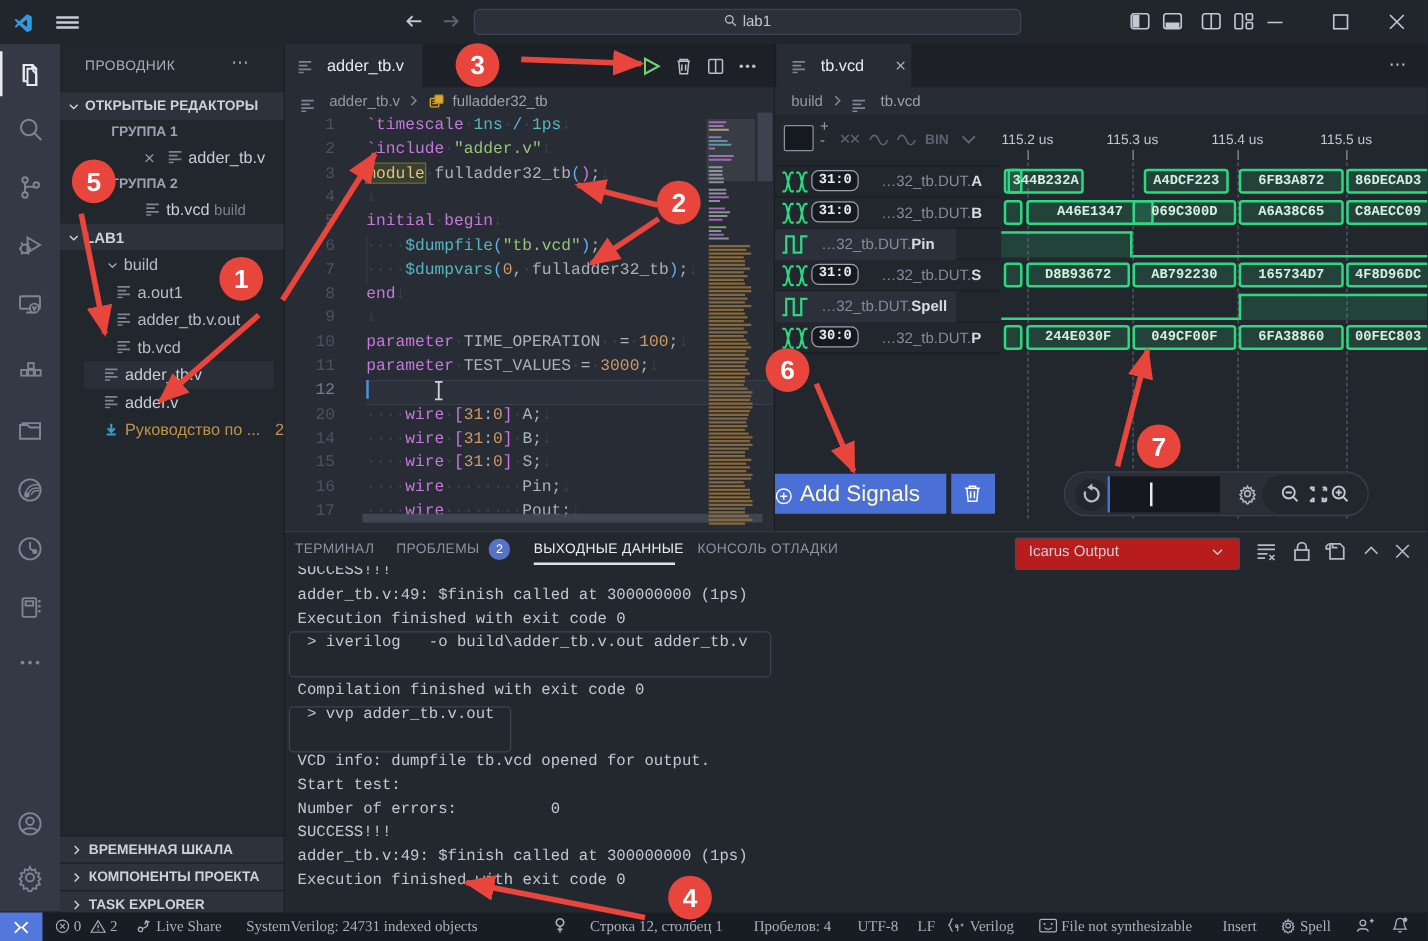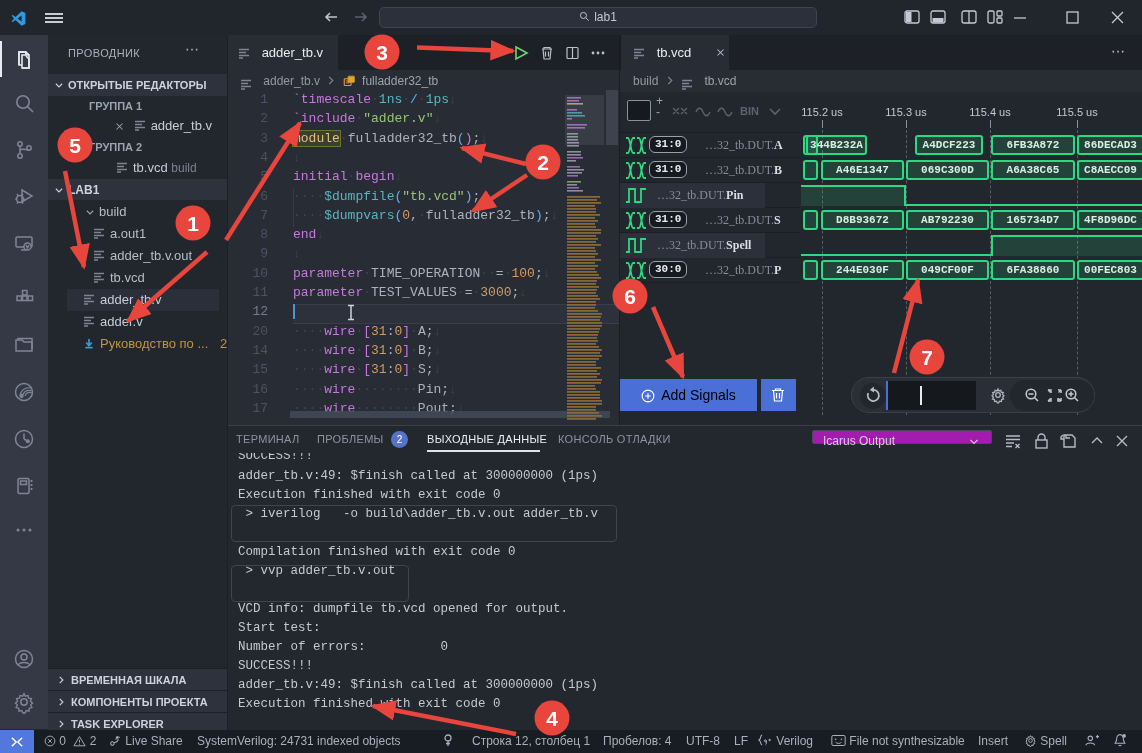--- a/index.html
+++ b/index.html
@@ -34,32 +34,32 @@
   #minimap { left:565px; top:95px; width:39px; height:330px; }
   #scrollbar1 { left:606px; top:90px; width:12px; height:55px; background:#4e5666; opacity:.55; }
 
   
   #tabbar2 { left:620px; top:35px; width:522px; height:35px; background:#1d2127; border-left:1px solid #181b20; }
   #tab2 { position:absolute; left:0; top:0; width:108px; height:35px; background:#282c34; color:#e8ebf0; font-size:13px; line-height:35px; }
   #breadcrumb2 { left:620px; top:70px; width:522px; height:22px; background:#282c34; color:#9199a6; font-size:12px; line-height:22px; }
   #wavebody { left:620px; top:92px; width:522px; height:333px; background:#22262d; overflow:hidden; }
   .wrow { position:absolute; left:0; width:522px; height:25px; }
   .sig-badge { position:absolute; top:3px; height:17px; border:1px solid #9aa1ad; border-radius:6px; background:#16191e; color:#e8ebf0; font-family:"Liberation Mono",monospace; font-size:11px; font-weight:bold; line-height:15px; padding:0 5px; }
-  .sig-name { position:absolute; top:0; height:25px; line-height:25px; font-family:Liberation Serif, serif; font-size:12px; color:#848d9c; white-space:pre; }
+  .sig-name { position:absolute; top:0; height:25px; line-height:25px; font-family:Liberation Sans, sans-serif; font-size:12px; color:#848d9c; white-space:pre; }
   .bus-seg { position:absolute; top:2px; height:20px; border:2px solid #2bd980; border-radius:3px; background:rgba(43,217,128,0.16); color:#d6efe0; font-family:"Liberation Mono",monospace; font-size:11px; font-weight:bold; text-align:center; line-height:17px; }
   .gridline { position:absolute; top:38px; width:0; height:285px; border-left:1px dashed #565d69; }
 
   
   #panel { left:228px; top:425px; width:914px; height:306px; background:#23272e; border-top:1px solid #3a3f4a; }
   .ptab { position:absolute; z-index:3; top:0; height:27px; line-height:27px; font-size:11px; color:#8b94a3; letter-spacing:.3px; }
   .tline { position:absolute; z-index:1; left:10px; font-family:"Liberation Mono",monospace; font-size:12.5px; color:#c3c9d3; white-space:pre; }
 
   
   #statusbar { left:0; top:730px; width:1142px; height:23px; background:#181c23; color:#a8b0be; font-size:12px; }
-  .sbi { position:absolute; top:0; height:23px; line-height:23px; white-space:nowrap; }
+  .sbi { position:absolute; top:0; height:23px; line-height:23px; white-space:nowrap;font-family:Liberation Serif, serif; }
 
   
   #ann { left:0; top:0; width:1142px; height:753px; pointer-events:none; z-index:50; }
 </style>
 </head>
 <body>
 <div id="page">
   <div class="abs" id="titlebar">
     <svg class="abs" style="left:11px;top:11px" width="15" height="15" viewBox="0 0 100 100">
       <path fill="#2f9ae0" d="M71 2 L30 40 L12 26 L4 30 L20 50 L4 70 L12 74 L30 60 L71 98 L96 86 L96 14 Z M71 30 V70 L44 50 Z"></path>
@@ -540,21 +540,21 @@
       </div>
     <div class="wrow" style="top:66px">
         <svg class="abs" style="left:5px;top:3px" width="22" height="19" viewBox="0 0 22 19">
           <g stroke="#2bd980" stroke-width="1.8" fill="none">
             <path d="M1 2 H3 C5 2 6 17 8 17 H10 M1 17 H3 C5 17 6 2 8 2 H10 M12 2 H14 C16 2 17 17 19 17 H21 M12 17 H14 C16 17 17 2 19 2 H21"></path>
           </g>
         </svg>
         <div class="sig-badge" style="left:29px">31:0</div>
         <div class="sig-name" style="left:85px">…32_tb.DUT.<span style="color:#d9dee6;font-weight:bold">B</span></div>
         <div class="bus-seg" style="left:183px;width:15px"></div>
-        <div class="bus-seg" style="left:201px;width:83px">A46E1347</div>
+        <div class="bus-seg" style="left:201px;width:102px">A46E1347</div>
         <div class="bus-seg" style="left:286px;width:83px">069C300D</div>
         <div class="bus-seg" style="left:371px;width:84px">A6A38C65</div>
         <div class="bus-seg" style="left:457px;width:67px">C8AECC09</div>
       </div>
     <div class="wrow" style="top:91px">
         <div class="abs" style="left:0;top:0;width:145px;height:25px;background:#2b303a"></div>
         <svg class="abs" style="left:5px;top:4px" width="22" height="17" viewBox="0 0 22 17">
           <path d="M1 15 H4 V2 H10 V15 H16 V2 H21" stroke="#2bd980" stroke-width="1.8" fill="none"></path>
         </svg>
         <div class="sig-name" style="left:37px">…32_tb.DUT.<span style="color:#d9dee6;font-weight:bold">Pin</span></div>
@@ -592,21 +592,21 @@
         </svg>
         <div class="sig-badge" style="left:29px">30:0</div>
         <div class="sig-name" style="left:85px">…32_tb.DUT.<span style="color:#d9dee6;font-weight:bold">P</span></div>
         <div class="bus-seg" style="left:183px;width:15px"></div>
         <div class="bus-seg" style="left:201px;width:83px">244E030F</div>
         <div class="bus-seg" style="left:286px;width:83px">049CF00F</div>
         <div class="bus-seg" style="left:371px;width:84px">6FA38860</div>
         <div class="bus-seg" style="left:457px;width:67px">00FEC803</div>
       </div>
     
-    <div class="abs" style="left:0;top:287px;width:137px;height:32px;background:#4a70d8;color:#000000;font-size:14px;text-align:center;line-height:32px">
+    <div class="abs" style="left:0;top:287px;width:137px;height:32px;background:#4a70d8;color:#fef9c3;font-size:18px;text-align:left;line-height:32px">
       <svg width="14" height="14" viewBox="0 0 16 16" style="vertical-align:-2.5px;margin-right:6px">
           <circle cx="8" cy="8" r="6.7" stroke="#fff" stroke-width="1.3" fill="none"></circle>
           <path d="M8 4.8 V11.2 M4.8 8 H11.2" stroke="#fff" stroke-width="1.3"></path>
         </svg>Add Signals</div>
     <div class="abs" style="left:141px;top:287px;width:35px;height:32px;background:#4a70d8">
       <svg width="14" height="15" viewBox="0 0 14 15" style="margin:8px 0 0 10px">
           <g stroke="#fff" stroke-width="1.2" fill="none">
             <path d="M1 3.5 H13 M4.5 3.5 V2 H9.5 V3.5 M2.5 3.5 L3.5 14 H10.5 L11.5 3.5 M5.5 6 V11.5 M8.5 6 V11.5"></path>
           </g>
         </svg>
@@ -639,21 +639,21 @@
     </div>
   </div>
   <div class="abs" id="panel">
     <div style="position:absolute;left:0;top:0;width:914px;height:27px;background:#23272e;z-index:2"></div>
     <div class="ptab" style="left:8px">ТЕРМИНАЛ</div>
     <div class="ptab" style="left:89px">ПРОБЛЕМЫ</div>
     <div class="abs" style="z-index:3;left:163px;top:5px;width:17px;height:17px;border-radius:9px;background:#5673c8;color:#fff;font-size:10px;text-align:center;line-height:17px">2</div>
     <div class="ptab" style="left:199px;color:#eceef2">ВЫХОДНЫЕ ДАННЫЕ</div>
     <div class="abs" style="z-index:3;left:199px;top:24px;width:113px;height:1.5px;background:#dfe3e9"></div>
     <div class="ptab" style="left:330px">КОНСОЛЬ ОТЛАДКИ</div>
-    <div class="abs" style="z-index:3;left:584px;top:4px;width:180px;height:14px;background:#a21caf;border:1px solid #444b59;border-radius:2px;color:#ccd1da;font-size:12px;line-height:20px">
+    <div class="abs" style="z-index:3;left:584px;top:4px;width:180px;height:26px;background:#b91c1c;border:1px solid #444b59;border-radius:2px;color:#ccd1da;font-size:12px;line-height:20px">
       <span style="margin-left:10px">Icarus Output</span>
       <svg width="10" height="10" viewBox="0 0 14 14" style="position:absolute;right:12px;top:6px">
           <path d="M2 4 L7 9 L12 4" stroke="#ccd1da" stroke-width="1.6" fill="none"></path>
         </svg>
     </div>
     <svg class="abs" style="z-index:3;left:776px;top:7px" width="130" height="16" viewBox="0 0 130 16">
       <g stroke="#b4bbc7" stroke-width="1.4" fill="none">
         <path d="M2 3 H16 M2 6.5 H16 M2 10 H10 M2 13.5 H8"></path>
         <path d="M11.5 11 L15.5 15 M15.5 11 L11.5 15"></path>
         <rect x="32" y="7" width="11" height="8"></rect>

